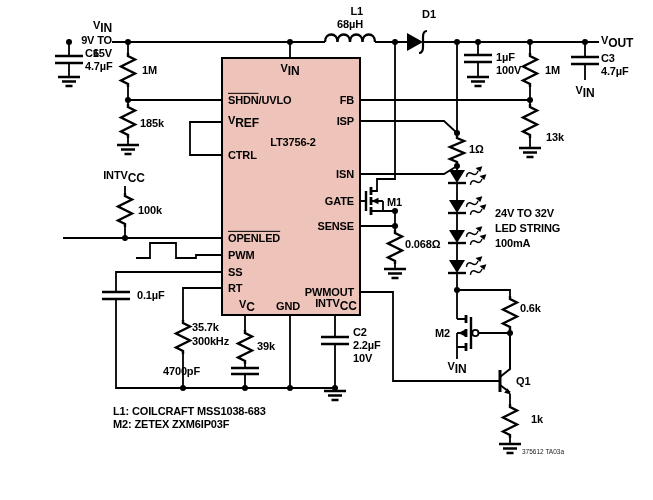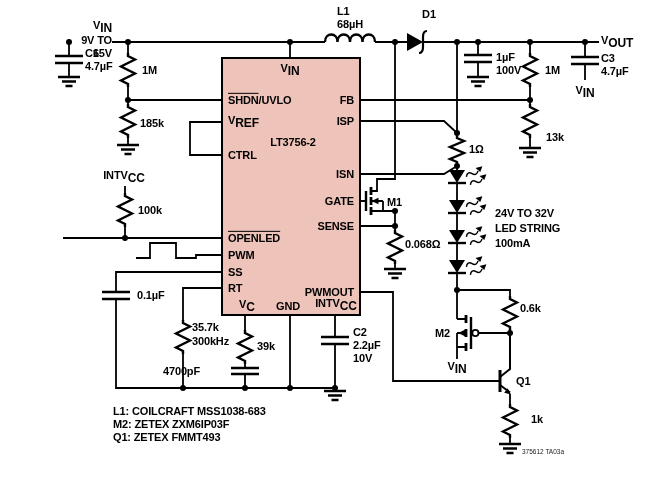--- a/index.html
+++ b/index.html
@@ -5,21 +5,21 @@
   html,body{margin:0;padding:0;background:#fff}
   .stage{position:relative;width:653px;height:500px;background:#ffffff;
          font-family:"Liberation Sans",sans-serif;overflow:hidden}
   .stage svg{position:absolute;left:0;top:0}
   .lbl{position:absolute;font:700 11px/1.12 "Liberation Sans",sans-serif;
        letter-spacing:-0.15px;white-space:nowrap;color:#000;transform:translate(0,-50%)}
   .lbl.c{transform:translate(-50%,-50%)}
   .lbl.r{transform:translate(-100%,-50%)}
   .blk{position:absolute;font:700 11px/13px "Liberation Sans",sans-serif;
        letter-spacing:-0.15px;white-space:nowrap;color:#000}
-  .blk.ctr{transform:translate(-50%,0);text-align:left}
+  .blk.ctr{transform:translate(-50%,0);text-align:right}
   .blk.rt{text-align:right}
   .sub{font-size:12px;letter-spacing:-0.1px;vertical-align:-2.5px}
   .ov{text-decoration:overline}
   .led-lines{line-height:15px}
   .notes{line-height:13px;font-size:11px}
   .wm{position:absolute;font:400 6.5px "Liberation Sans",sans-serif;color:#222;
       letter-spacing:0;white-space:nowrap}
 </style>
 </head>
 <body>
@@ -261,16 +261,15 @@
   <div class="lbl r" style="left:354px;top:100px">FB</div>
   <div class="lbl r" style="left:354px;top:121px">ISP</div>
   <div class="lbl r" style="left:354px;top:174px">ISN</div>
   <div class="lbl r" style="left:354px;top:201px">GATE</div>
   <div class="lbl r" style="left:354px;top:226px">SENSE</div>
   <div class="lbl r" style="left:354px;top:292px">PWMOUT</div>
 
   <div class="blk notes" style="left:113px;top:405px">
     <div>L1: COILCRAFT MSS1038-683</div>
     <div>M2: ZETEX ZXM6IP03F</div>
-    <div>Q1: ZETEX FMMT493</div>
   </div>
 
 </div>
 
 </body></html>

